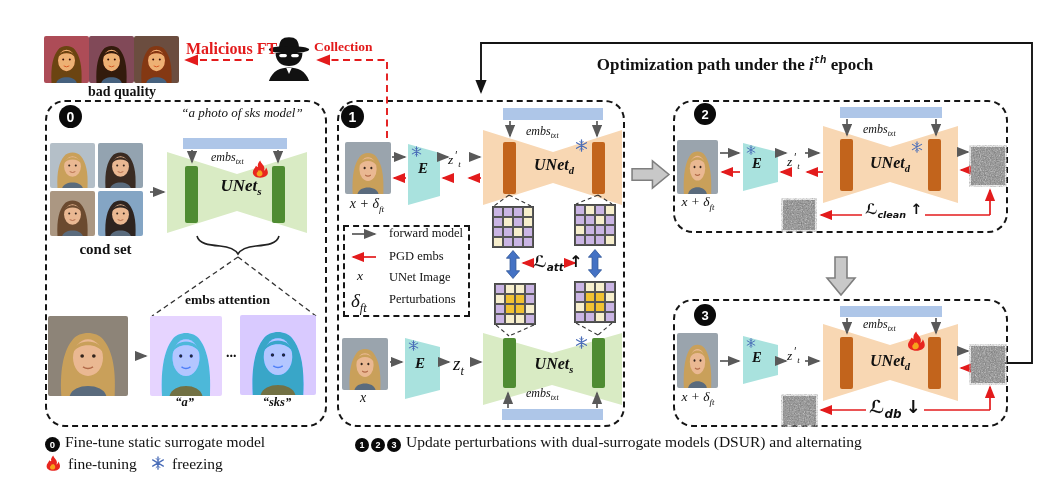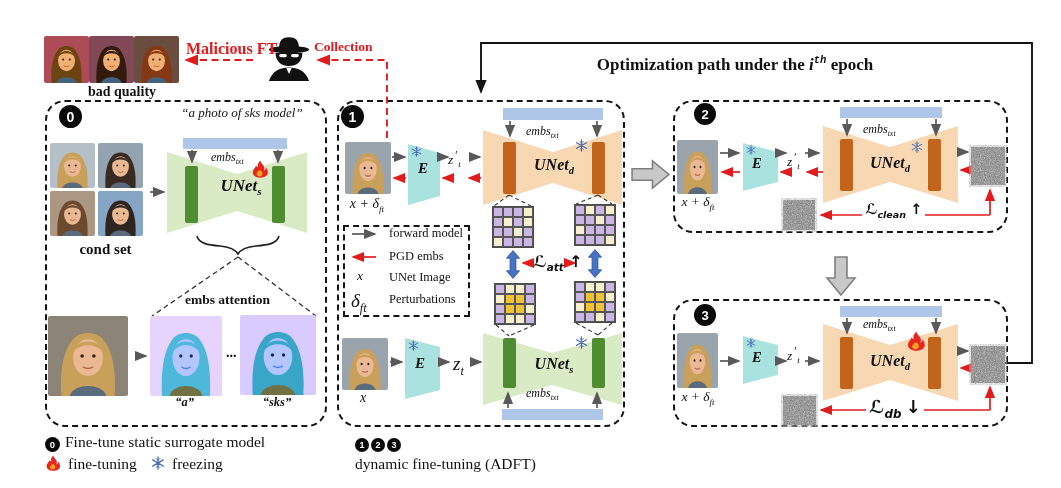--- a/index.html
+++ b/index.html
@@ -433,15 +433,15 @@
   <div class="lbl it ctr" style="left:668px;top:390px;width:60px;font-size:13.5px"><span>x + δ</span><sub>ft</sub></div>
   <div class="lbl b it" style="left:752px;top:350px;font-size:14.5px">E</div>
   <div class="lbl it" style="left:787px;top:348px;font-size:13.5px"><span>z</span><sup>′</sup><sub>t</sub></div>
   <div class="lbl it" style="left:863px;top:318px;font-size:12px"><span>embs</span><sub>txt</sub></div>
   <div class="lbl b it ctr" style="left:855px;top:352px;width:70px;font-size:16px"><span>UNet</span><sub>d</sub></div>
   <div class="lbl whbg" style="left:866px;top:397px;font-size:18px"><span class="loss">ℒ</span><sub class="loss">db</sub><span class="arrowglyph" style="margin-left:4px">↓</span></div>
 
   <div class="lbl" style="left:65px;top:434px;font-size:15.5px">Fine-tune static surrogate model</div>
   <div class="lbl" style="left:68px;top:456px;font-size:15.5px">fine-tuning</div>
   <div class="lbl" style="left:172px;top:456px;font-size:15.5px">freezing</div>
-  <div class="lbl" style="left:355px;top:456px;font-size:15.5px">dynamic fine-tuning (ADFT)</div>
+  <div class="lbl" style="left:406px;top:434px;font-size:15.5px">Update perturbations with dual-surrogate models (DSUR) and alternating</div>
 
 </div>
 
 </body></html>

